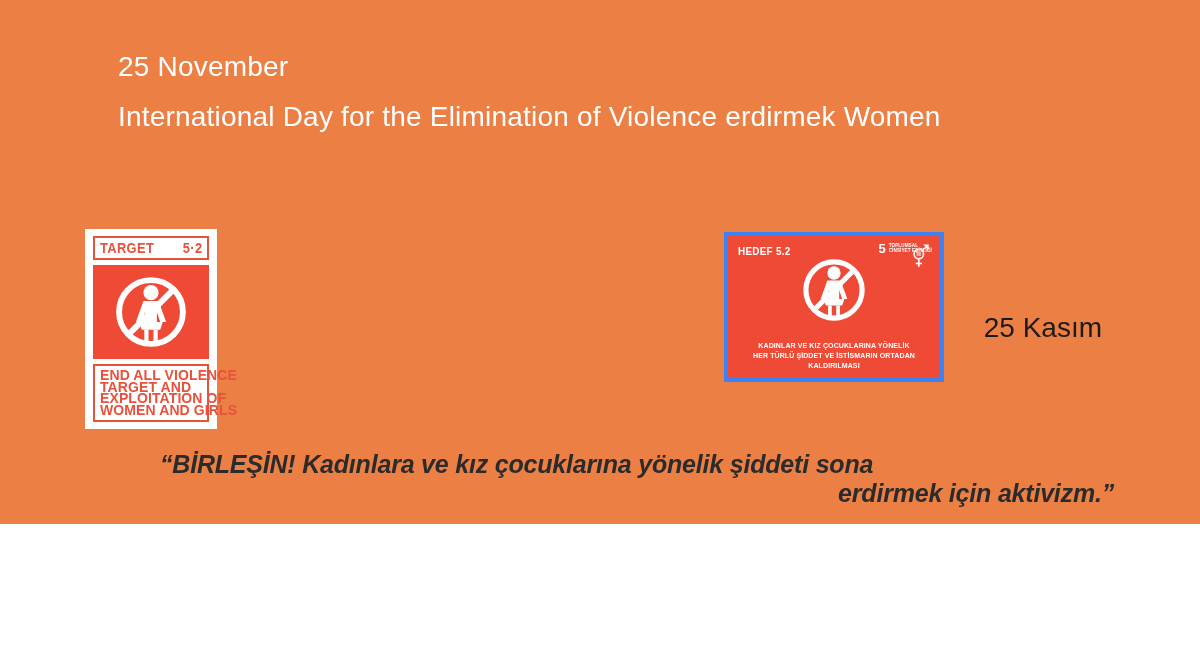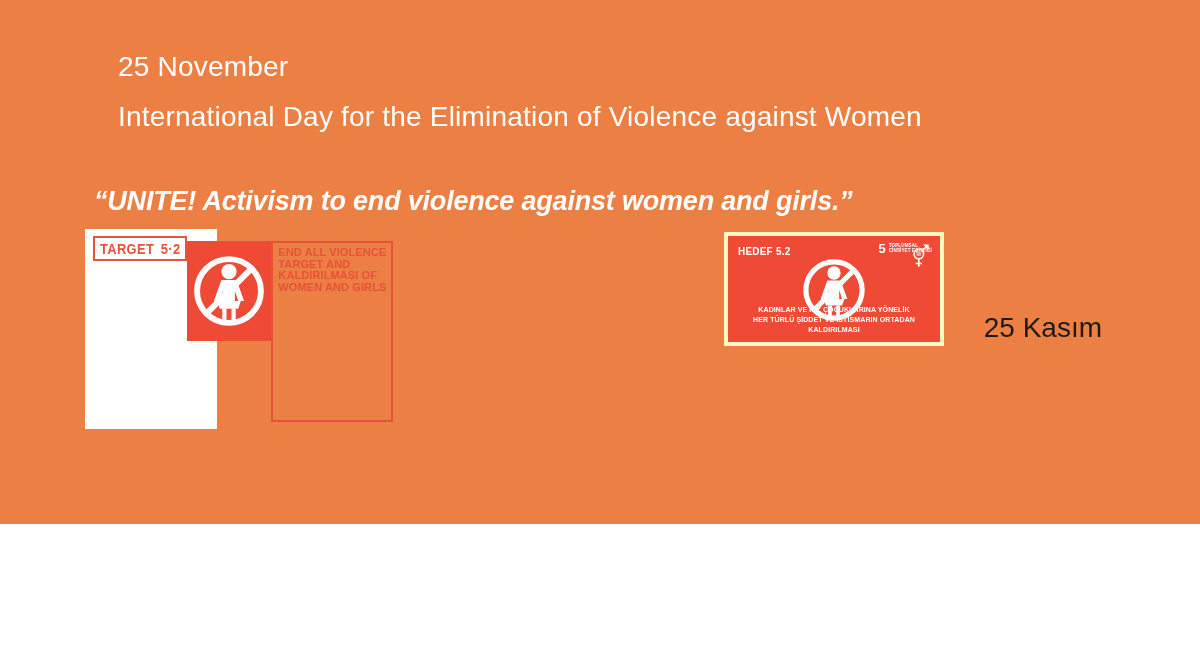--- a/index.html
+++ b/index.html
@@ -60,20 +60,21 @@
   .target-card {
     position: absolute;
     left: 85px;
     top: 229px;
     width: 132px;
     height: 200px;
     background: #ffffff;
     box-sizing: border-box;
     padding: 7px 8px 7px 8px;
     display: flex;
+    flex-direction: column;
   }
   .target-header {
     border: 2px solid #e8513a;
     height: 25px;
     display: flex;
     align-items: center;
     justify-content: space-between;
     padding: 0 5px;
     box-sizing: border-box;
   }
@@ -97,35 +98,35 @@
     align-items: center;
     justify-content: center;
   }
   .target-caption {
     margin-top: 5px;
     border: 2px solid #e8513a;
     flex: 1;
     padding: 4px 5px;
     box-sizing: border-box;
     color: #e8513a;
-    font-size: 11px;
+    font-size: 14px;
     line-height: 11.5px;
     font-weight: bold;
     letter-spacing: 0.1px;
   }
   .target-caption div { white-space: nowrap; }
 
   
   .hedef-card {
     position: absolute;
     left: 724px;
     top: 232px;
     width: 220px;
-    height: 114px;
-    background: #fef9c3;
+    height: 150px;
+    background: #3b82f6;
     box-sizing: border-box;
     padding: 4px;
   }
   .hedef-inner {
     width: 100%;
     height: 100%;
     background: #ef4a36;
     position: relative;
     box-sizing: border-box;
   }
@@ -223,24 +224,23 @@
     background: #ffffff;
   }
 </style>
 </head>
 <body>
 
 <div id="poster">
 
   <div class="en-head">
     <div class="en-line1">25 November</div>
-    <div class="en-line2">International Day for the Elimination of Violence against Women</div>
-  </div>
-
-  <div class="en-quote">“UNITE! Activism to end violence against women and girls.”</div>
+    <div class="en-line2">International Day for the Elimination of Violence erdirmek Women</div>
+  </div>
+
 
   <div class="target-card">
     <div class="target-header">
       <span>TARGET</span>
       <span class="num">5·2</span>
     </div>
     <div class="target-icon-box">
       <svg width="84" height="84" viewBox="0 0 100 100">
         <circle cx="50" cy="50" r="38" fill="none" stroke="#ffffff" stroke-width="7"></circle>
         <g fill="#ffffff">
@@ -249,21 +249,21 @@
           <path d="M36 62 h28 l-3 9 h-22 z"></path>
           <rect x="42" y="71" width="5" height="17"></rect>
           <rect x="53" y="71" width="5" height="17"></rect>
         </g>
         <line x1="23" y1="77" x2="77" y2="23" stroke="#ffffff" stroke-width="7"></line>
       </svg>
     </div>
     <div class="target-caption">
       <div>END ALL VIOLENCE</div>
       <div>TARGET AND</div>
-      <div>KALDIRILMASI OF</div>
+      <div>EXPLOITATION OF</div>
       <div>WOMEN AND GIRLS</div>
     </div>
   </div>
 
   <div class="hedef-card">
     <div class="hedef-inner">
       <div class="hedef-title">HEDEF 5.2</div>
 
       <div class="hedef-sdg">
         <div class="n">5</div>
@@ -299,20 +299,24 @@
       </div>
 
       <div class="hedef-caption">
         <div>KADINLAR VE KIZ ÇOCUKLARINA YÖNELİK</div>
         <div>HER TÜRLÜ ŞİDDET VE İSTİSMARIN ORTADAN KALDIRILMASI</div>
       </div>
     </div>
   </div>
 
   <div class="tr-date">25 Kasım</div>
+  <div class="tr-quote">
+    <span class="l1">“BİRLEŞİN! Kadınlara ve kız çocuklarına yönelik şiddeti sona</span>
+    <span class="l2">erdirmek için aktivizm.”</span>
+  </div>
 
   <div class="footer">
 
     
     
 
     
     
 
     

